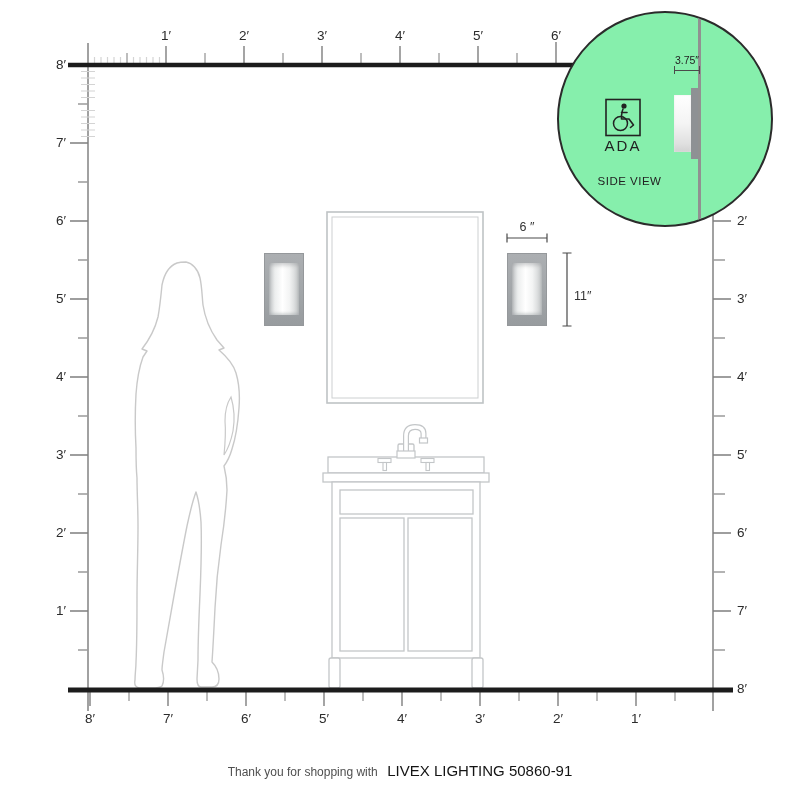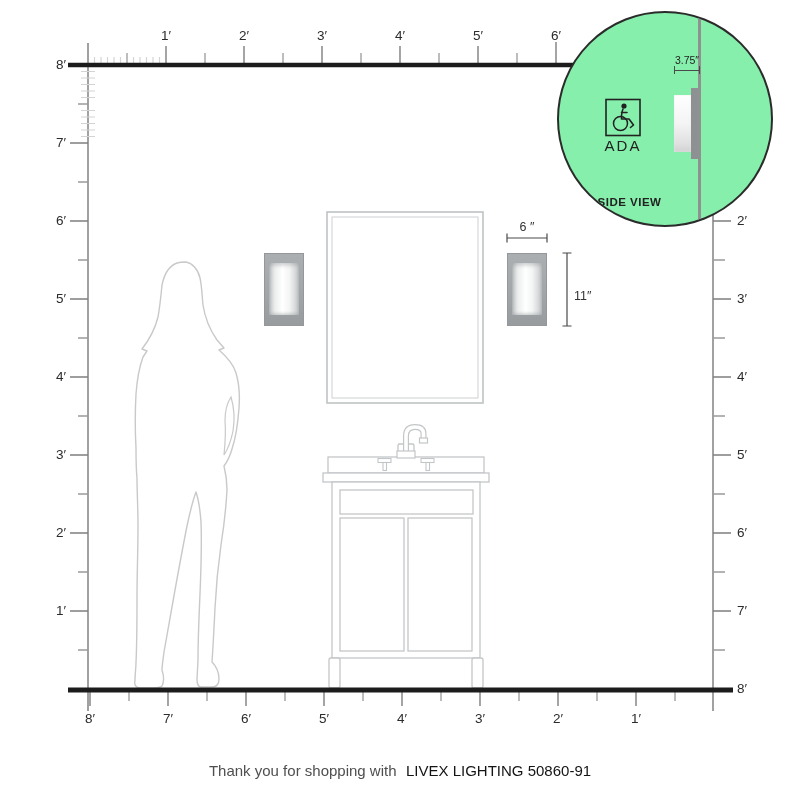--- a/index.html
+++ b/index.html
@@ -27,25 +27,25 @@
   #inset .diffuser{position:absolute;left:115px;top:82px;width:17px;height:57px;
     background:linear-gradient(180deg,#ffffff 0%,#f4f4f4 50%,#e0e0e0 85%,#d2d2d2 100%);
     box-shadow:inset 0 0 2px #e6e6e6;}
   #inset .dline{position:absolute;left:115px;top:57px;width:26px;height:0;border-top:1px solid #4a4a4a;}
   #inset .dtick{position:absolute;width:1px;height:8px;background:#4a4a4a;top:53px;}
   #inset .depth-label{position:absolute;left:101px;top:41px;width:54px;text-align:center;
     font-size:10.5px;color:#222;}
   #inset .ada-label{position:absolute;left:45px;top:124px;width:38px;text-align:center;
     font-size:15px;letter-spacing:2px;color:#222;}
   #inset .sideview-label{position:absolute;left:0;top:162px;width:141px;text-align:center;
-    font-size:11.5px;font-weight:700;letter-spacing:.5px;color:#222;margin-top:21px;}
+    font-size:11.5px;font-weight:400;letter-spacing:.5px;color:#222;}
   #ada-svg{position:absolute;left:45px;top:85px;}
   
   #footer{position:absolute;left:0;top:762px;width:800px;text-align:center;}
-  #footer .pre{font-size:15px;color:#4f4f4f;}
+  #footer .pre{font-size:12px;color:#4f4f4f;}
   #footer .prod{font-size:15px;font-weight:normal;color:#141414;margin-left:5px;}
 </style>
 </head>
 <body>
 
 <div id="stage">
 
   <svg id="scene" width="800" height="800" viewBox="0 0 800 800">
 
     <g>

